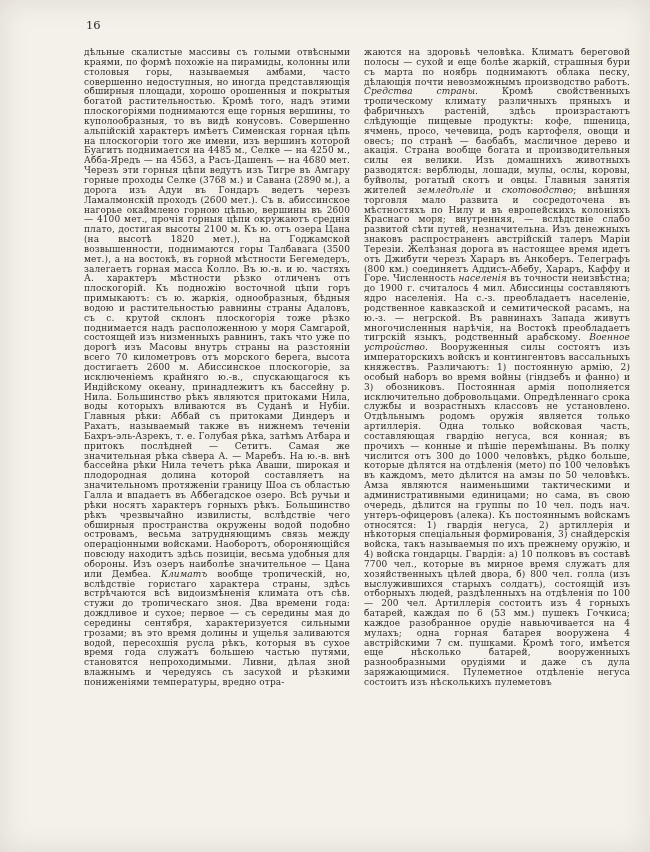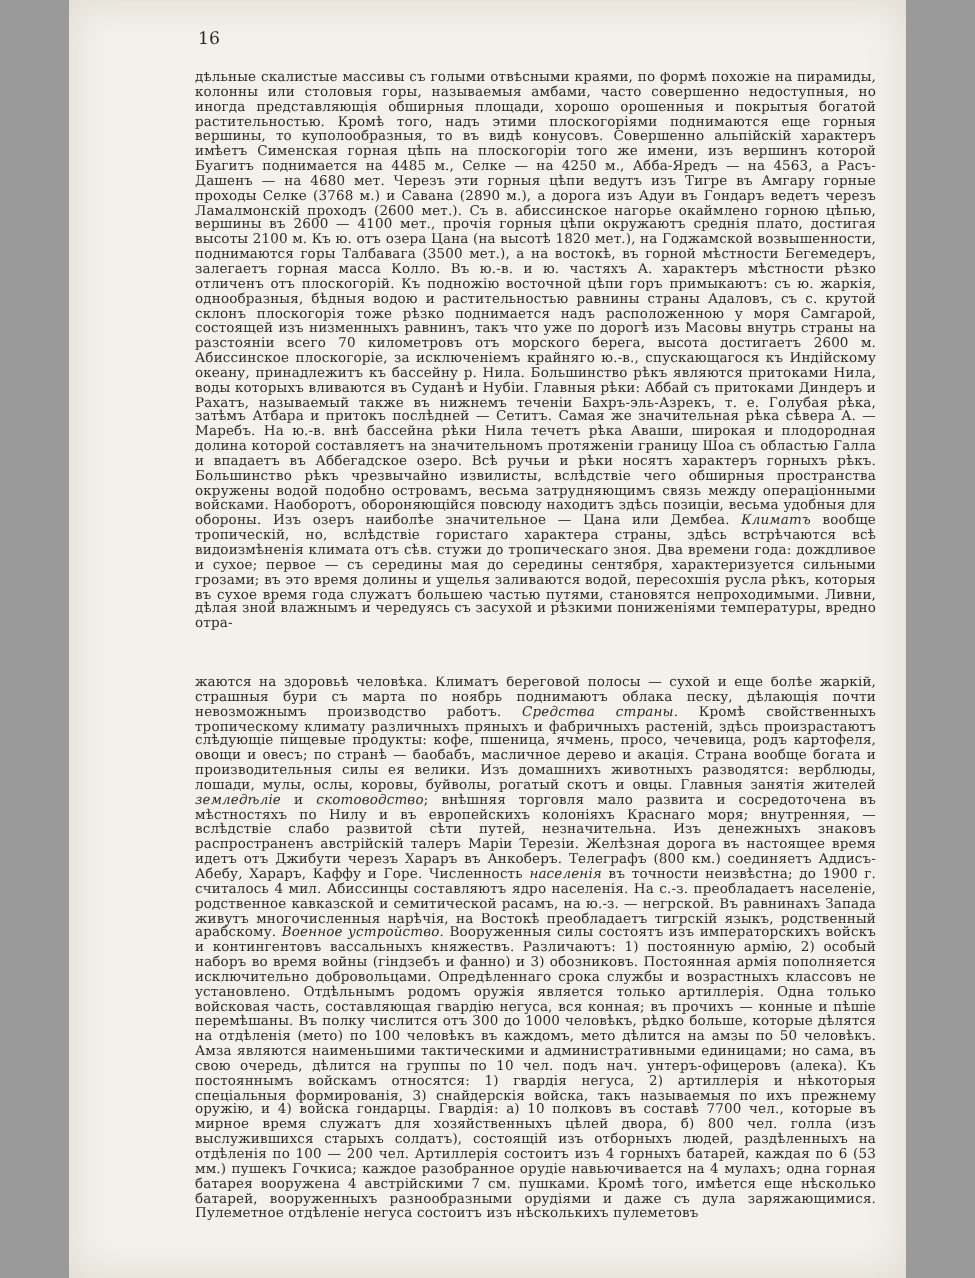--- a/index.html
+++ b/index.html
@@ -1,18 +1,18 @@
 <!DOCTYPE html>
 <html><head>
 <meta charset="utf-8">
 <style>
   html,body { margin:0; padding:0; background:#9a9a9a; }
   .page {
     position:relative;
-    width:558px; height:852px;
+    width:650px; height:852px;
     margin:0 auto;
     background:#f4f1ea;
     box-shadow: inset 0 0 28px rgba(120,110,90,.18);
     font-family:"DejaVu Serif","Liberation Serif",serif;
     color:#2e2c28;
     overflow:hidden;
     box-sizing:border-box;
   }
   .content {
     position:absolute;
@@ -32,21 +32,20 @@
     font-size:12px;
     font-weight:bold;
     letter-spacing:6px;
   }
   .cols {
     display:flex;
     gap:14px;
     margin-top:8px;
     height:792px;
     overflow:hidden;
-    flex-direction:column;
   }
   .col {
     flex:1 1 0;
     font-size:9px;
     line-height:9.85px;
     text-align:justify;
     text-justify:inter-word;
     letter-spacing:.1px;
     overflow:hidden;
   }

